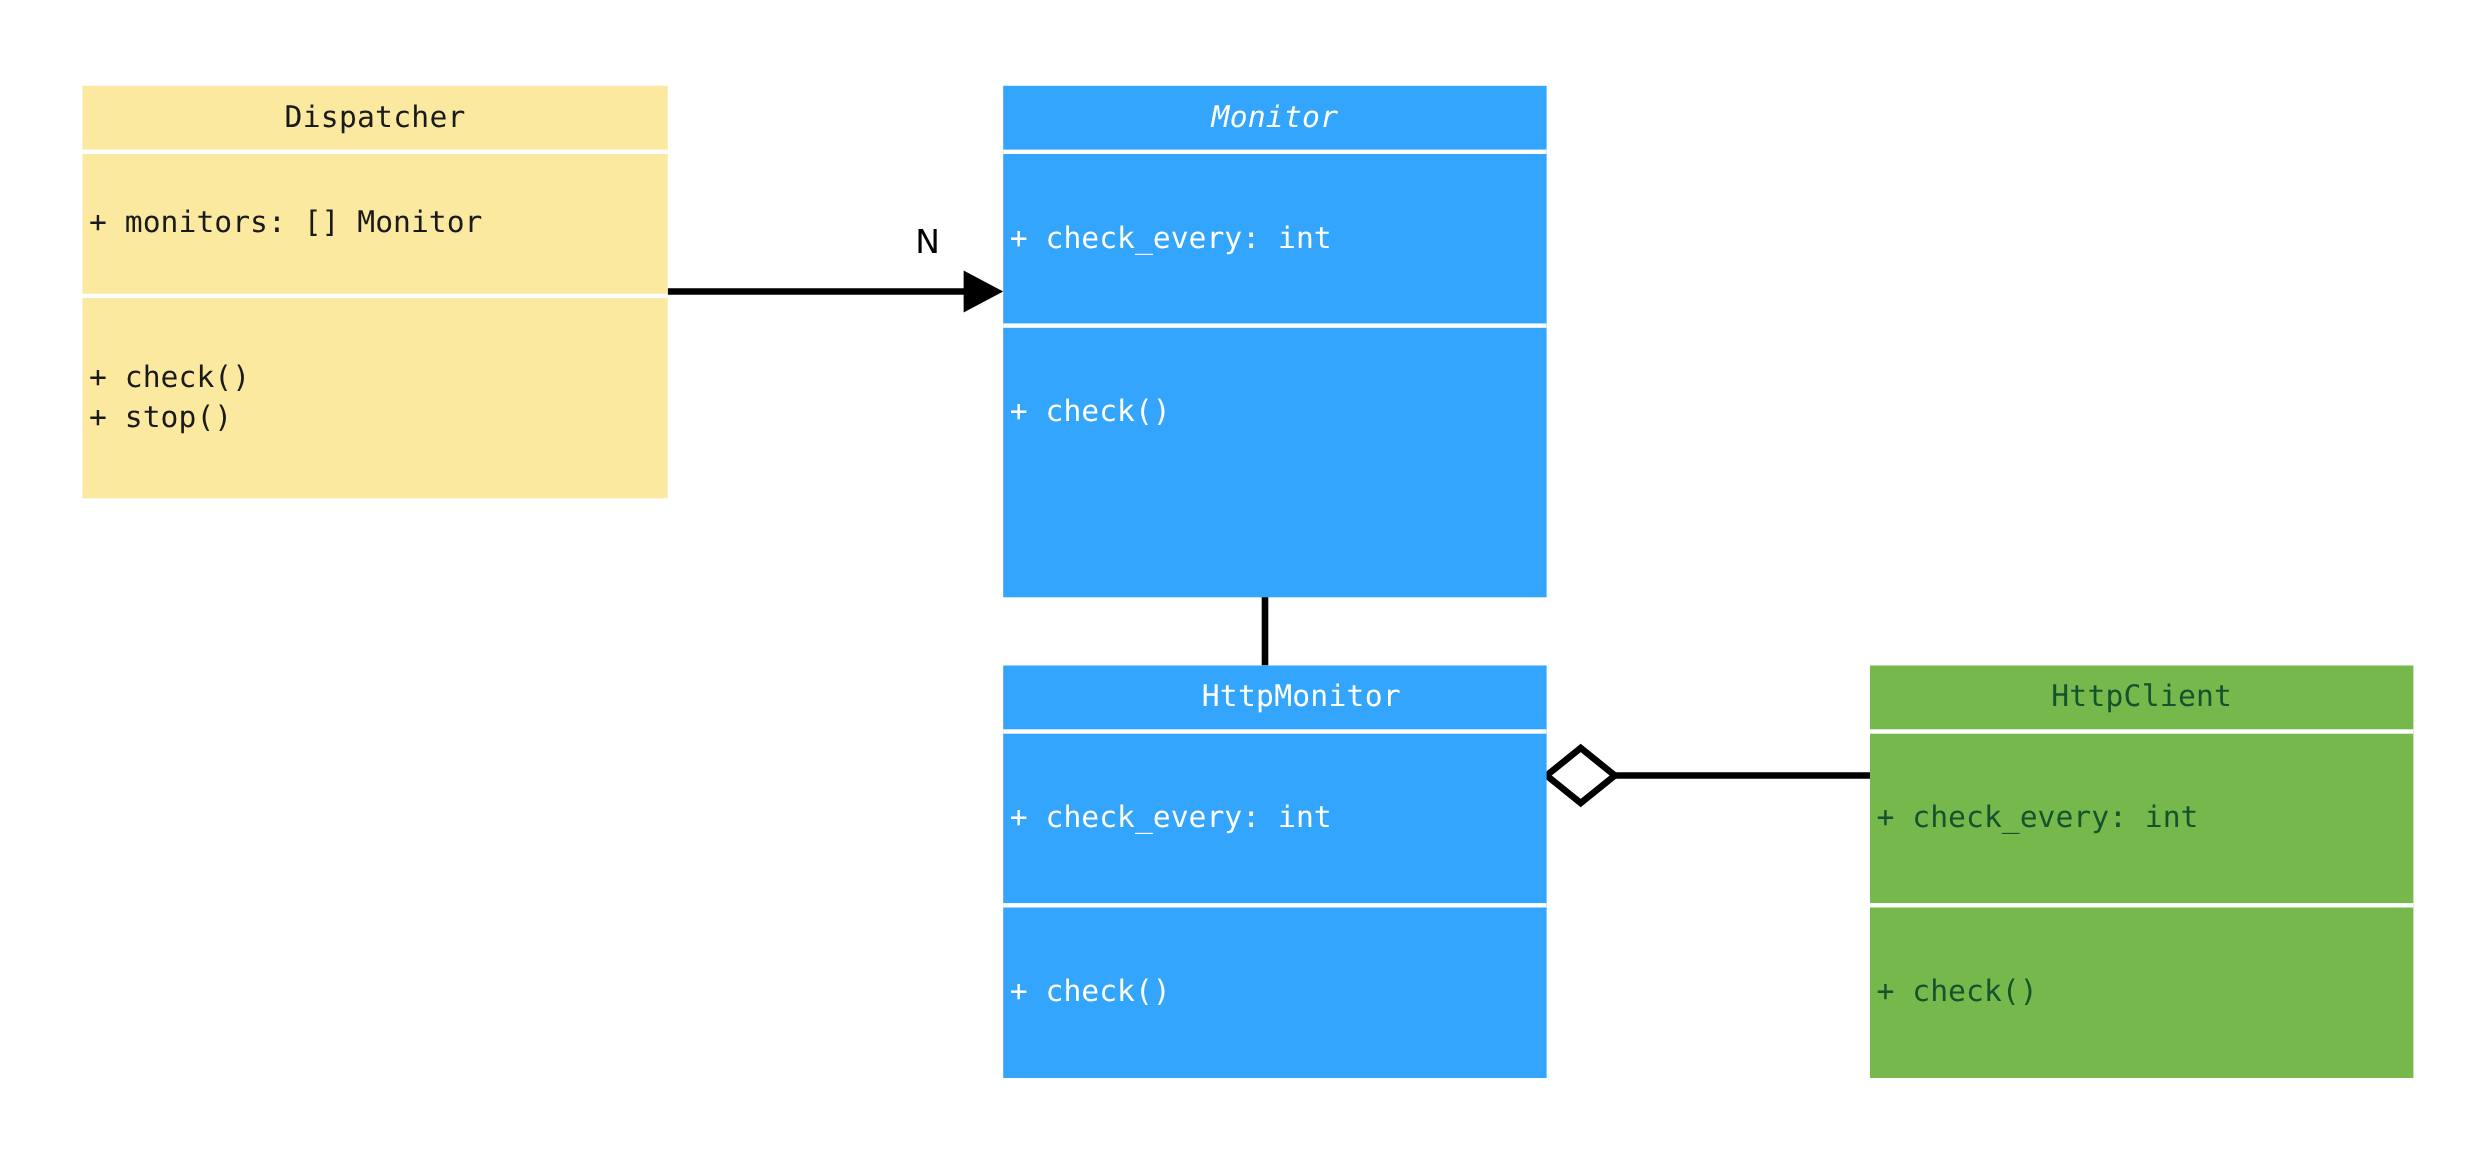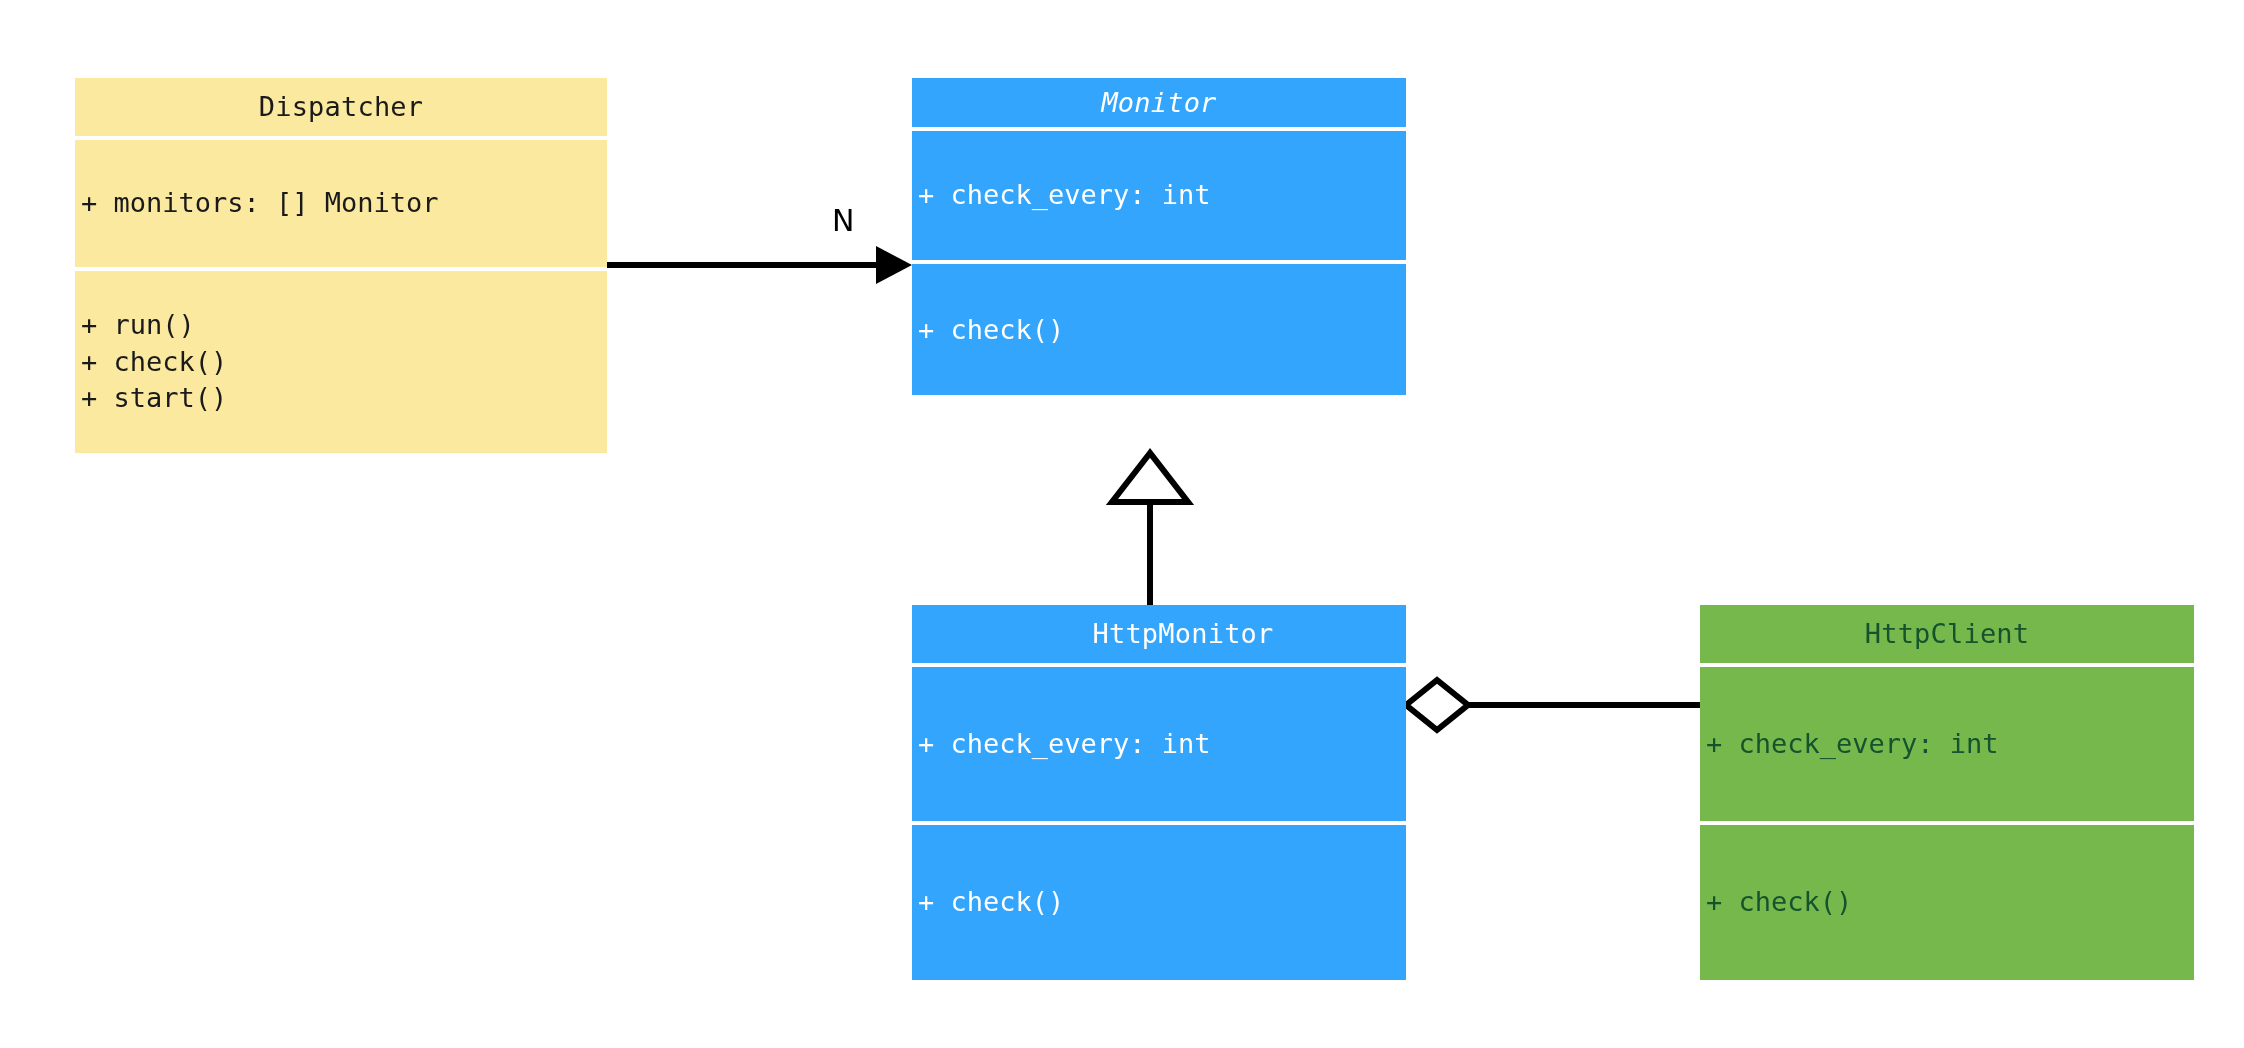--- a/index.html
+++ b/index.html
@@ -101,27 +101,26 @@
   <div class="edge-label" style="left:832px; top:203px;">N</div>
 
   <div class="uml-class theme-yellow" style="left:75px; top:78px; width:532px; height:375px;">
     <div class="compartment" style="height:58px;">
       <div class="class-title">Dispatcher</div>
     </div>
     <div class="compartment divider-top" style="height:131px;">
       <div class="member">+ monitors: [] Monitor</div>
     </div>
     <div class="compartment divider-top" style="height:186px;">
-      <div class="member">+ run()</div>
       <div class="member">+ check()</div>
-      <div class="member">+ start()</div>
+      <div class="member">+ stop()</div>
     </div>
   </div>
 
-  <div class="uml-class theme-blue" style="left:912px; top:78px; width:494px; height:317px;">
+  <div class="uml-class theme-blue" style="left:912px; top:78px; width:494px; height:465px;">
     <div class="compartment" style="height:58px;">
       <div class="class-title abstract">Monitor</div>
     </div>
     <div class="compartment divider-top" style="height:158px;">
       <div class="member">+ check_every: int</div>
     </div>
     <div class="compartment divider-top" style="height:159px;">
       <div class="member">+ check()</div>
     </div>
   </div>

